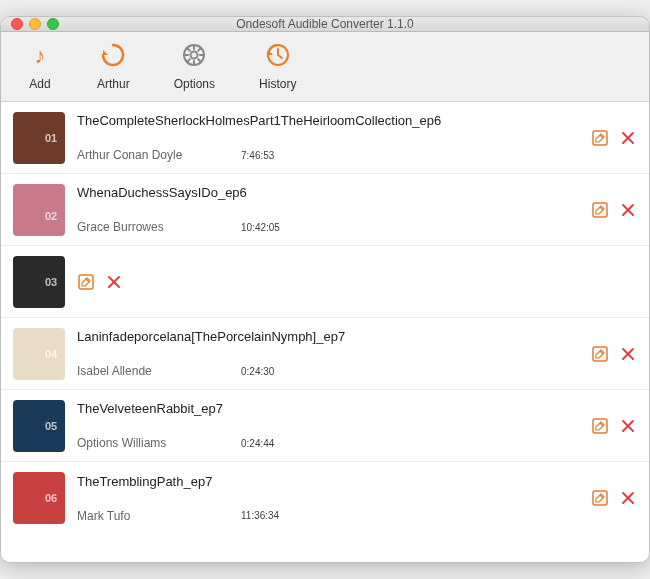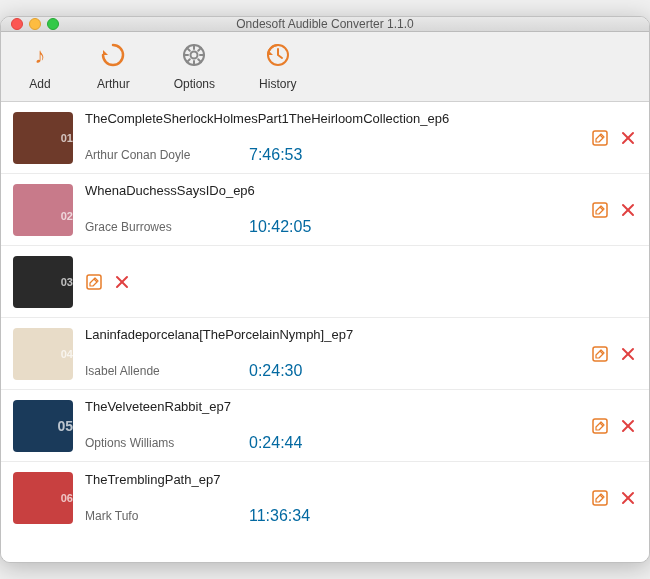--- a/index.html
+++ b/index.html
@@ -84,29 +84,29 @@
     .book-row {
       display: flex;
       align-items: center;
       border-bottom: 1px solid #ebebeb;
       padding: 8px 12px;
       gap: 12px;
       min-height: 72px;
     }
     .book-row:last-child { border-bottom: none; }
     .book-cover {
-      width: 60px;
+      width: 52px;
       height: 52px;
       border-radius: 4px;
       flex-shrink: 0;
       overflow: hidden;
       background: #ccc;
       display: flex;
       align-items: center;
-      justify-content: flex-end;
+      justify-content: center;
       font-size: 22px;
       padding-left: 24px;
     }
     .book-info {
       flex: 1;
       display: flex;
       flex-direction: column;
       gap: 20px;
     }
     .book-title {
@@ -118,22 +118,22 @@
       display: flex;
       align-items: center;
       gap: 24px;
     }
     .book-author {
       font-size: 12px;
       color: #666;
       min-width: 140px;
     }
     .book-duration {
-      font-size: 16px;
-      color: #0369a1;
+      font-size: 10px;
+      color: #404040;
     }
     .book-actions {
       display: flex;
       align-items: center;
       gap: 10px;
       flex-shrink: 0;
     }
     .action-btn {
       cursor: pointer;
       font-size: 18px;
@@ -311,21 +311,21 @@
       <span class="action-btn action-delete" title="Delete">
         <svg width="18" height="18" viewBox="0 0 18 18">
           <line x1="4" y1="4" x2="14" y2="14" stroke="#e04040" stroke-width="2" stroke-linecap="round"></line>
           <line x1="14" y1="4" x2="4" y2="14" stroke="#e04040" stroke-width="2" stroke-linecap="round"></line>
         </svg>
       </span>
     </div>
   </div>
       <div class="book-row">
     <div class="book-cover cover-5">
-      <span style="font-size:14px;color:rgba(255,255,255,0.7);font-weight:bold;">05</span>
+      <span style="font-size:11px;color:rgba(255,255,255,0.7);font-weight:bold;">05</span>
     </div>
     <div class="book-info">
       <span class="book-title">TheVelveteenRabbit_ep7</span>
       <div class="book-meta">
         <span class="book-author">Options Williams</span>
         <span class="book-duration">0:24:44</span>
       </div>
     </div>
     <div class="book-actions">
       <span class="action-btn action-edit" title="Edit">

